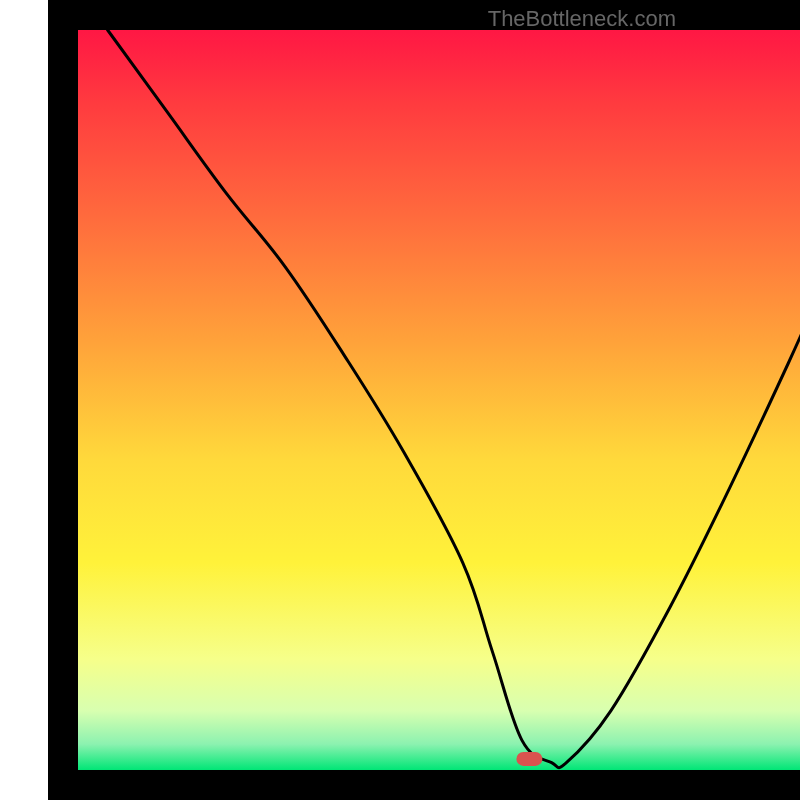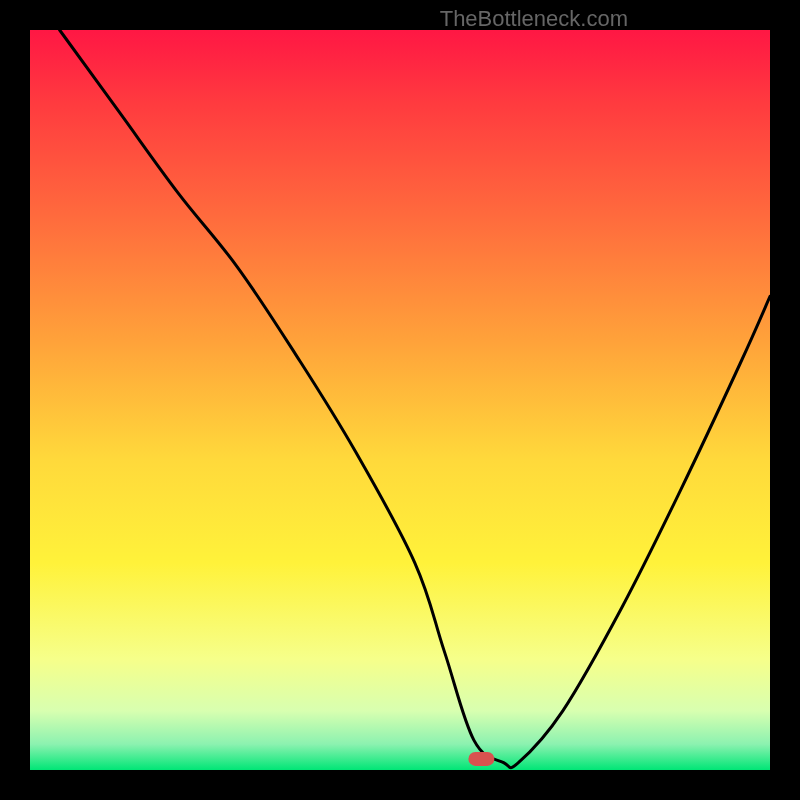--- a/index.html
+++ b/index.html
@@ -5,20 +5,21 @@
   body {
     margin: 0;
     padding: 0;
     background: #fff;
     font-family: Arial, sans-serif;
   }
   .chart-wrap {
     position: relative;
     width: 638px;
     height: 800px;
+    margin-left: 48px;
   }
   .watermark {
     position: absolute;
     top: 6px;
     right: 10px;
     font-size: 22px;
     color: #666;
     font-family: Arial, sans-serif;
     z-index: 10;
   }

